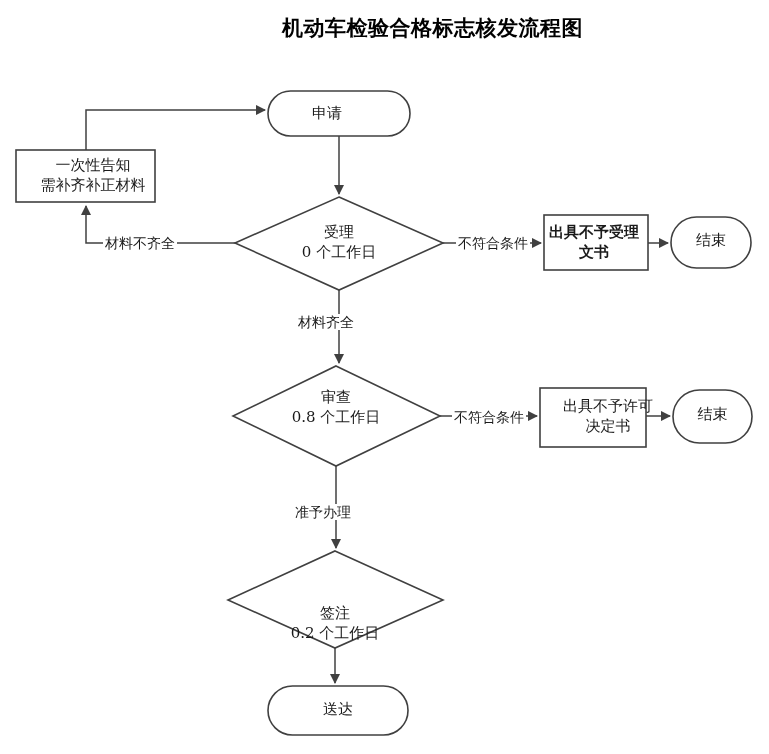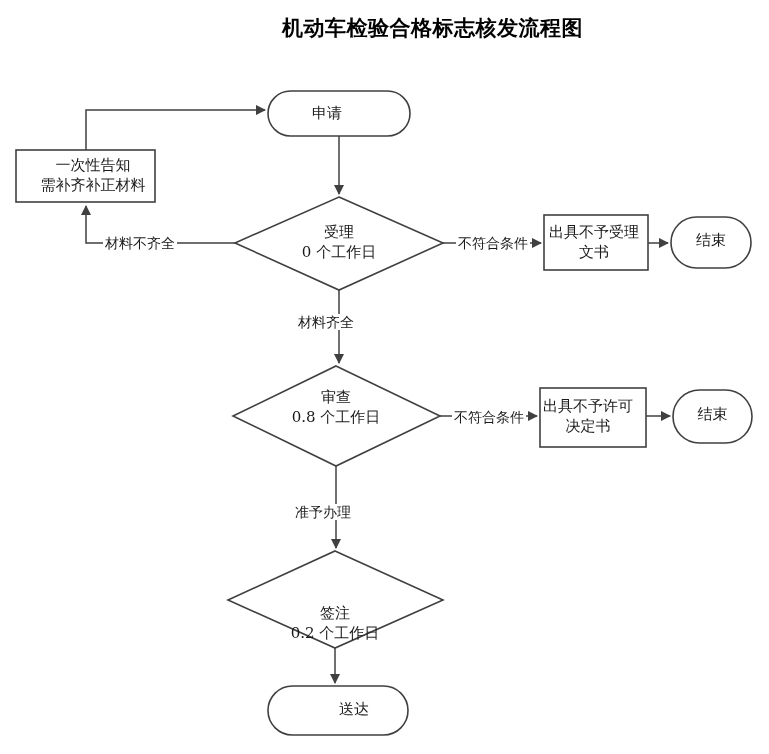--- a/index.html
+++ b/index.html
@@ -129,49 +129,49 @@
   <div class="node-text" style="left:16px; top:155px; width:154px;">
     <div>一次性告知</div>
     <div>需补齐补正材料</div>
   </div>
 
   <div class="node-text" style="left:259px; top:222px; width:160px;">
     <div>受理</div>
     <div><span class="num">0</span><span> 个工作日</span></div>
   </div>
 
-  <div class="node-text" style="left:544px; top:222px; width:100px;">
+  <div class="node-text" style="left:544px; top:222px; width:100px;font-weight:bold;">
     <div>出具不予受理</div>
     <div>文书</div>
   </div>
 
   <div class="node-text" style="left:671px; top:230px; width:80px;">
     <div>结束</div>
   </div>
 
   <div class="node-text" style="left:256px; top:387px; width:160px;">
     <div>审查</div>
     <div><span class="num">0.8</span><span> 个工作日</span></div>
   </div>
 
-  <div class="node-text" style="left:528px; top:396px; width:120px;">
+  <div class="node-text" style="left:548px; top:396px; width:120px;">
     <div>出具不予许可</div>
     <div>决定书</div>
   </div>
 
   <div class="node-text" style="left:673px; top:404px; width:79px;">
     <div>结束</div>
   </div>
 
   <div class="node-text" style="left:255px; top:579px; width:160px;margin-top:24px;">
     <div>签注</div>
     <div><span class="num">0.2</span><span> 个工作日</span></div>
   </div>
 
-  <div class="node-text" style="left:268px; top:699px; width:140px;padding-left:16px;">
+  <div class="node-text" style="left:268px; top:699px; width:140px;">
     <div>送达</div>
   </div>
 
   <div class="edge-label" style="left:103px; top:235px;">材料不齐全</div>
 
   <div class="edge-label" style="left:456px; top:235px;">不符合条件</div>
 
   <div class="edge-label" style="left:296px; top:314px;">材料齐全</div>
 
   <div class="edge-label" style="left:452px; top:409px;">不符合条件</div>

